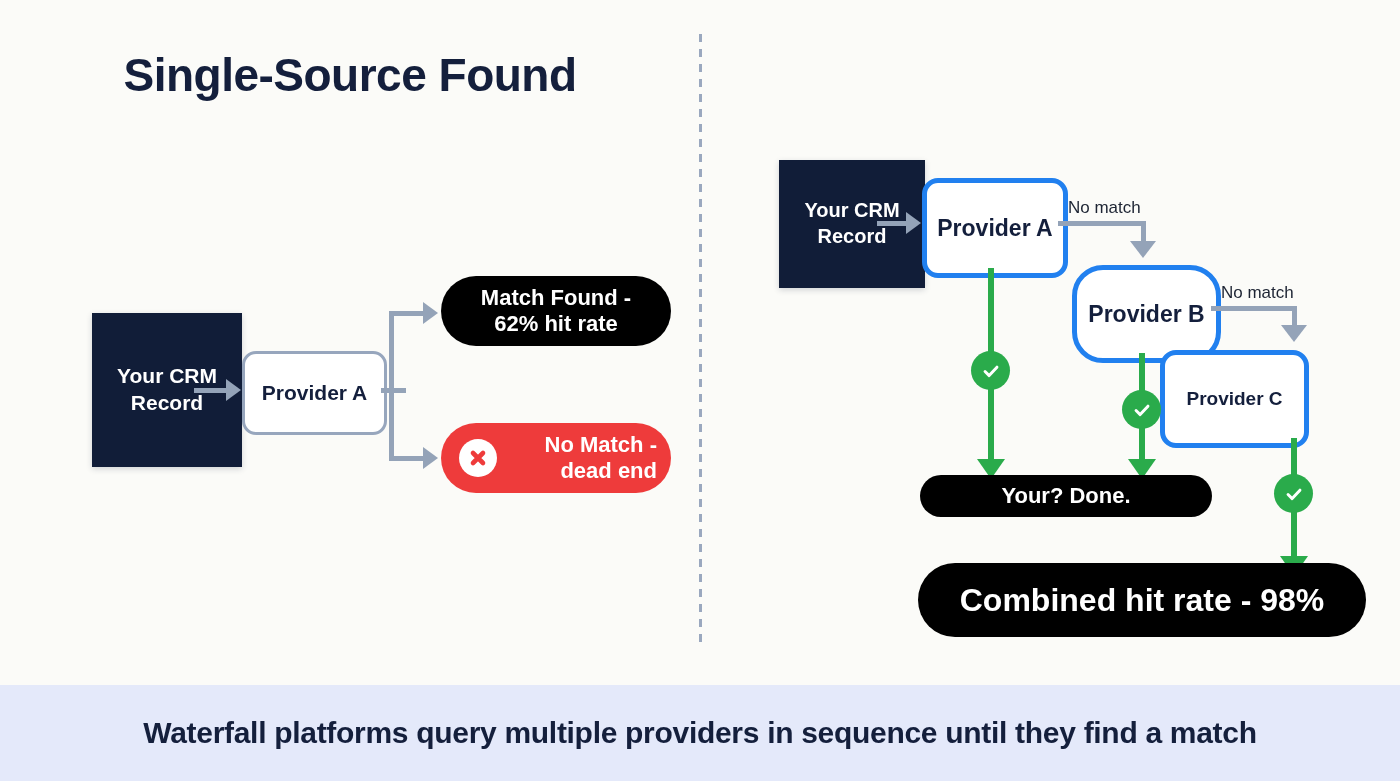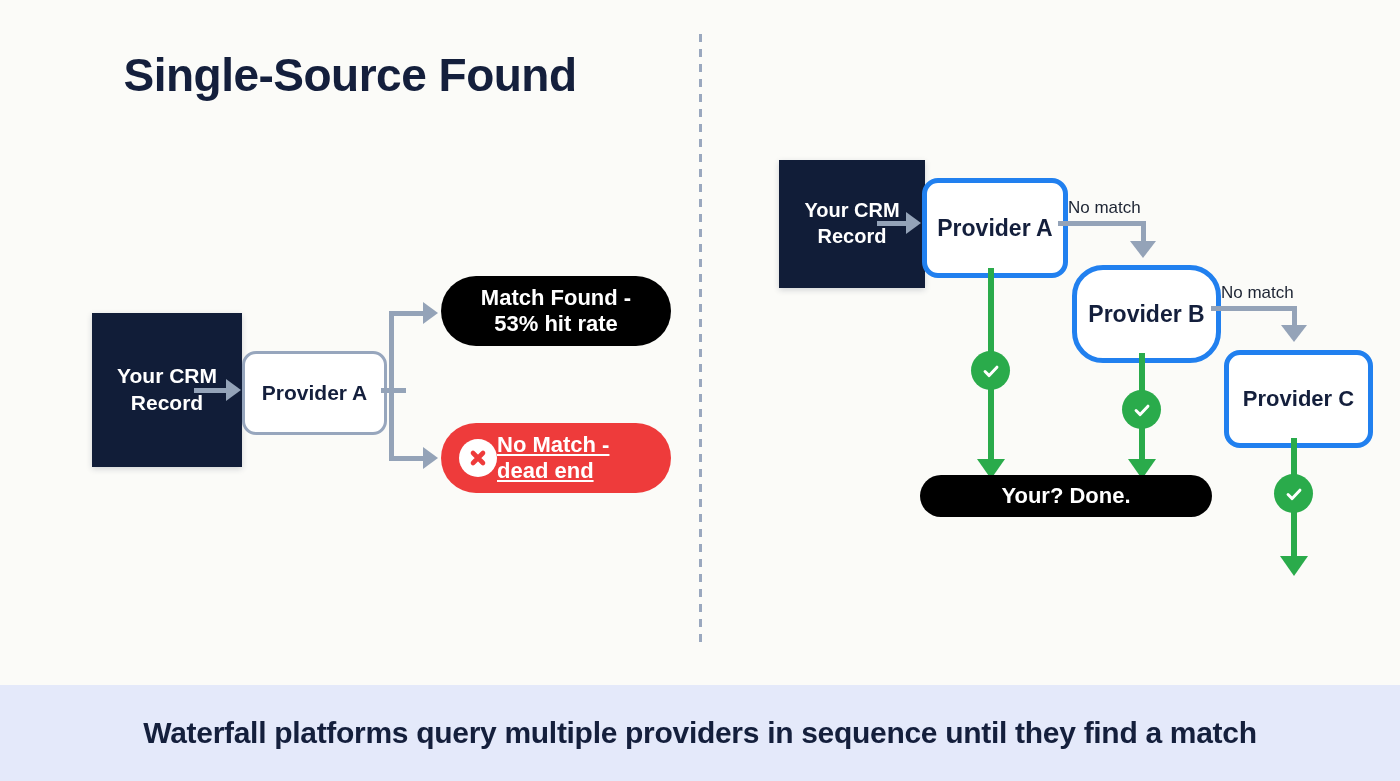--- a/index.html
+++ b/index.html
@@ -203,31 +203,31 @@
 
   <div class="line-h" style="left:389px; top:311px; width:38px;"></div>
   <div class="arrow-right" style="left:423px; top:302px;"></div>
 
   <div class="line-h" style="left:389px; top:456px; width:38px;"></div>
   <div class="arrow-right" style="left:423px; top:447px;"></div>
 
   <div class="pill pill-green" id="left-outcome-success" style="left:441px; top:276px; width:230px; height:70px; font-size:22px;">
     <div>
       <span>Match Found -</span><br>
-      <span>53% hit rate</span>
+      <span>62% hit rate</span>
     </div>
   </div>
 
   <div class="pill pill-red" id="left-outcome-failure" style="left:441px; top:423px; width:230px; height:70px; font-size:22px; justify-content:flex-start; padding-left:18px; box-sizing:border-box;">
     <div class="x-badge">
       <svg width="24" height="24" viewBox="0 0 24 24" aria-hidden="true">
         <path d="M7 7 L17 17 M17 7 L7 17" stroke="#ee3b3b" stroke-width="4.6" stroke-linecap="round"></path>
       </svg>
     </div>
-    <div style="flex:1; text-align:left; padding-right:14px;text-decoration:underline;">
+    <div style="flex:1; text-align:right; padding-right:14px;">
       <span>No Match -</span><br>
       <span>dead end</span>
     </div>
   </div>
 
   <div class="crm-box" id="right-crm" style="left:731px; top:160px; width:146px; height:128px; font-size:20px;">
     <div>
       <span>Your CRM</span><br>
       <span>Record</span>
     </div>
@@ -247,21 +247,21 @@
 
   <div class="provider-box provider-blue" id="right-provider-b" style="left:1072px; top:265px; width:139px; height:88px; font-size:23px;border-radius:31px;">
     <span>Provider B</span>
   </div>
 
   <div class="edge-label" style="left:1221px; top:283px;">No match</div>
   <div class="line-h" style="left:1211px; top:306px; width:86px;"></div>
   <div class="line-v" style="left:1292px; top:306px; height:22px;"></div>
   <div class="arrow-down-gray" style="left:1281px; top:325px;"></div>
 
-  <div class="provider-box provider-blue" id="right-provider-c" style="left:1224px; top:350px; width:139px; height:88px; font-size:22px;">
+  <div class="provider-box provider-blue" id="right-provider-c" style="left:1160px; top:350px; width:139px; height:88px; font-size:19px;">
     <span>Provider C</span>
   </div>
 
   <div class="gline-v" style="left:988px; top:268px; height:198px;"></div>
   <div class="check-badge" style="left:971px; top:351px; width:39px; height:39px;">
     <svg width="22" height="22" viewBox="0 0 24 24" aria-hidden="true">
       <path d="M5.5 12.6 L10 17 L18.5 7.8" fill="none" stroke="#ffffff" stroke-width="3.2" stroke-linecap="round" stroke-linejoin="round"></path>
     </svg>
   </div>
   <div class="arrow-down-green" style="left:977px; top:459px;"></div>
@@ -279,18 +279,21 @@
   </div>
 
   <div class="gline-v" style="left:1291px; top:438px; height:125px;"></div>
   <div class="check-badge" style="left:1274px; top:474px; width:39px; height:39px;">
     <svg width="22" height="22" viewBox="0 0 24 24" aria-hidden="true">
       <path d="M5.5 12.6 L10 17 L18.5 7.8" fill="none" stroke="#ffffff" stroke-width="3.2" stroke-linecap="round" stroke-linejoin="round"></path>
     </svg>
   </div>
   <div class="arrow-down-green" style="left:1280px; top:556px;"></div>
 
+  <div class="pill pill-green" id="combined-banner" style="left:918px; top:563px; width:448px; height:74px; font-size:32px;">
+    <span>Combined hit rate - 98%</span>
+  </div>
 
   <div id="caption-band">
     <span id="caption-text">Waterfall platforms query multiple providers in sequence until they find a match</span>
   </div>
 
 </div>
 
 </body></html>

